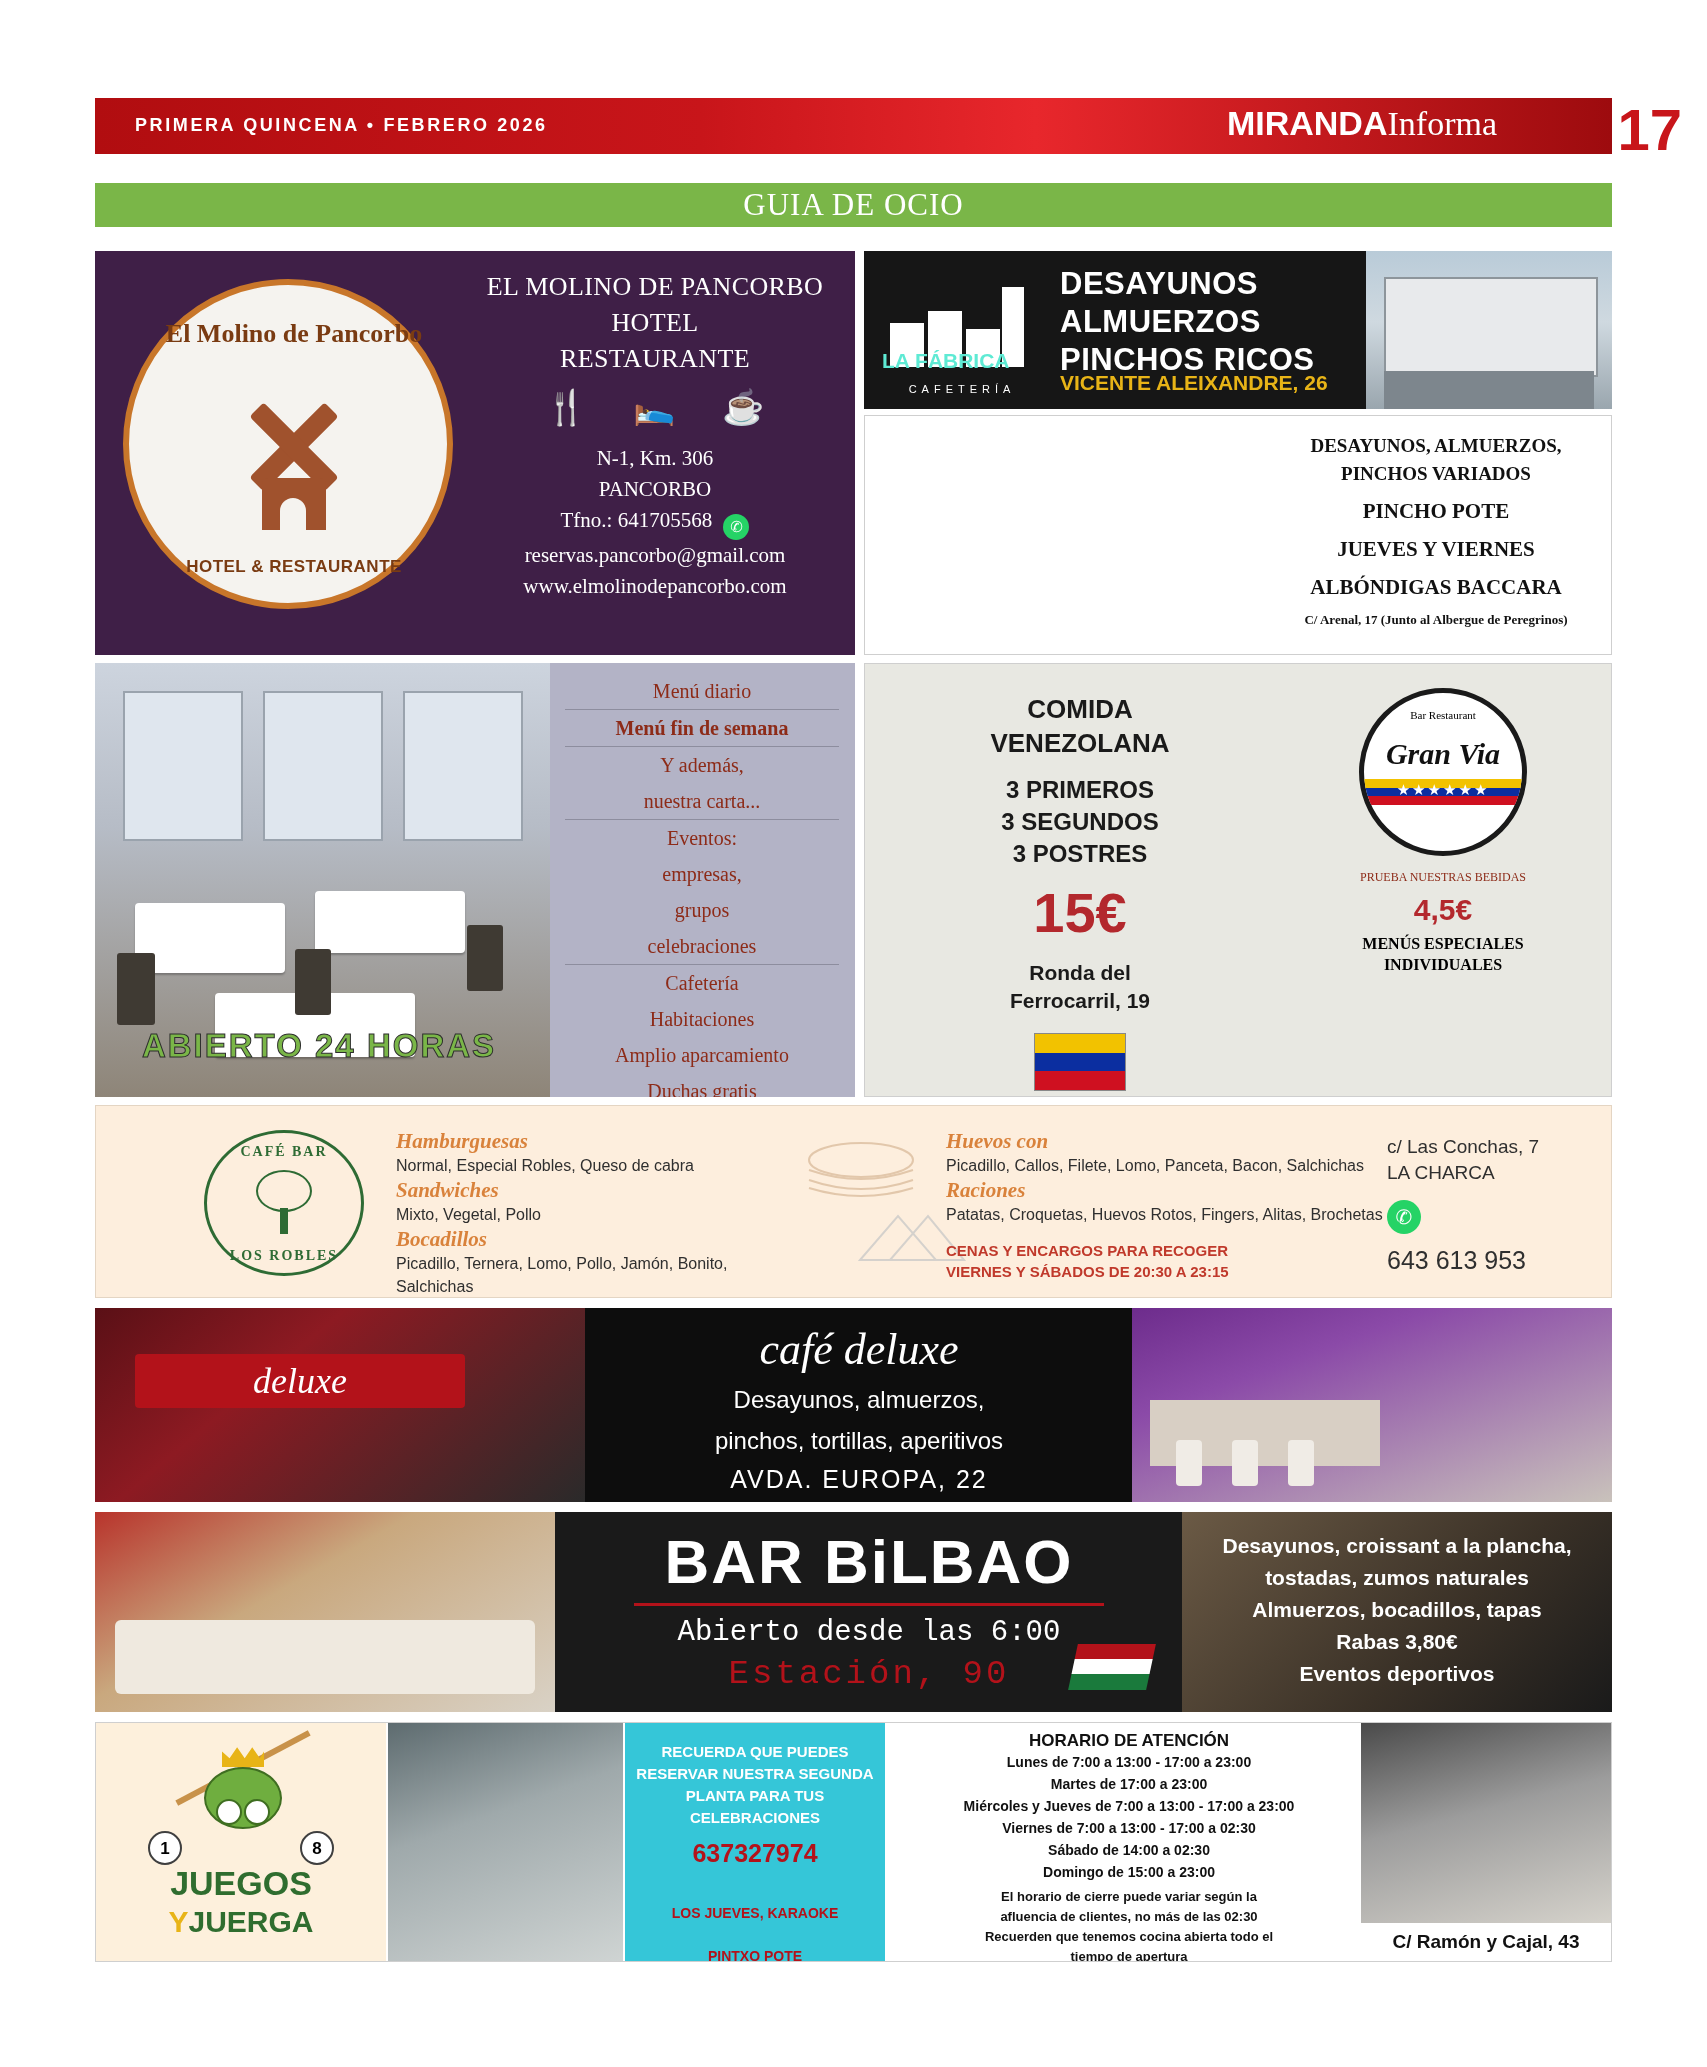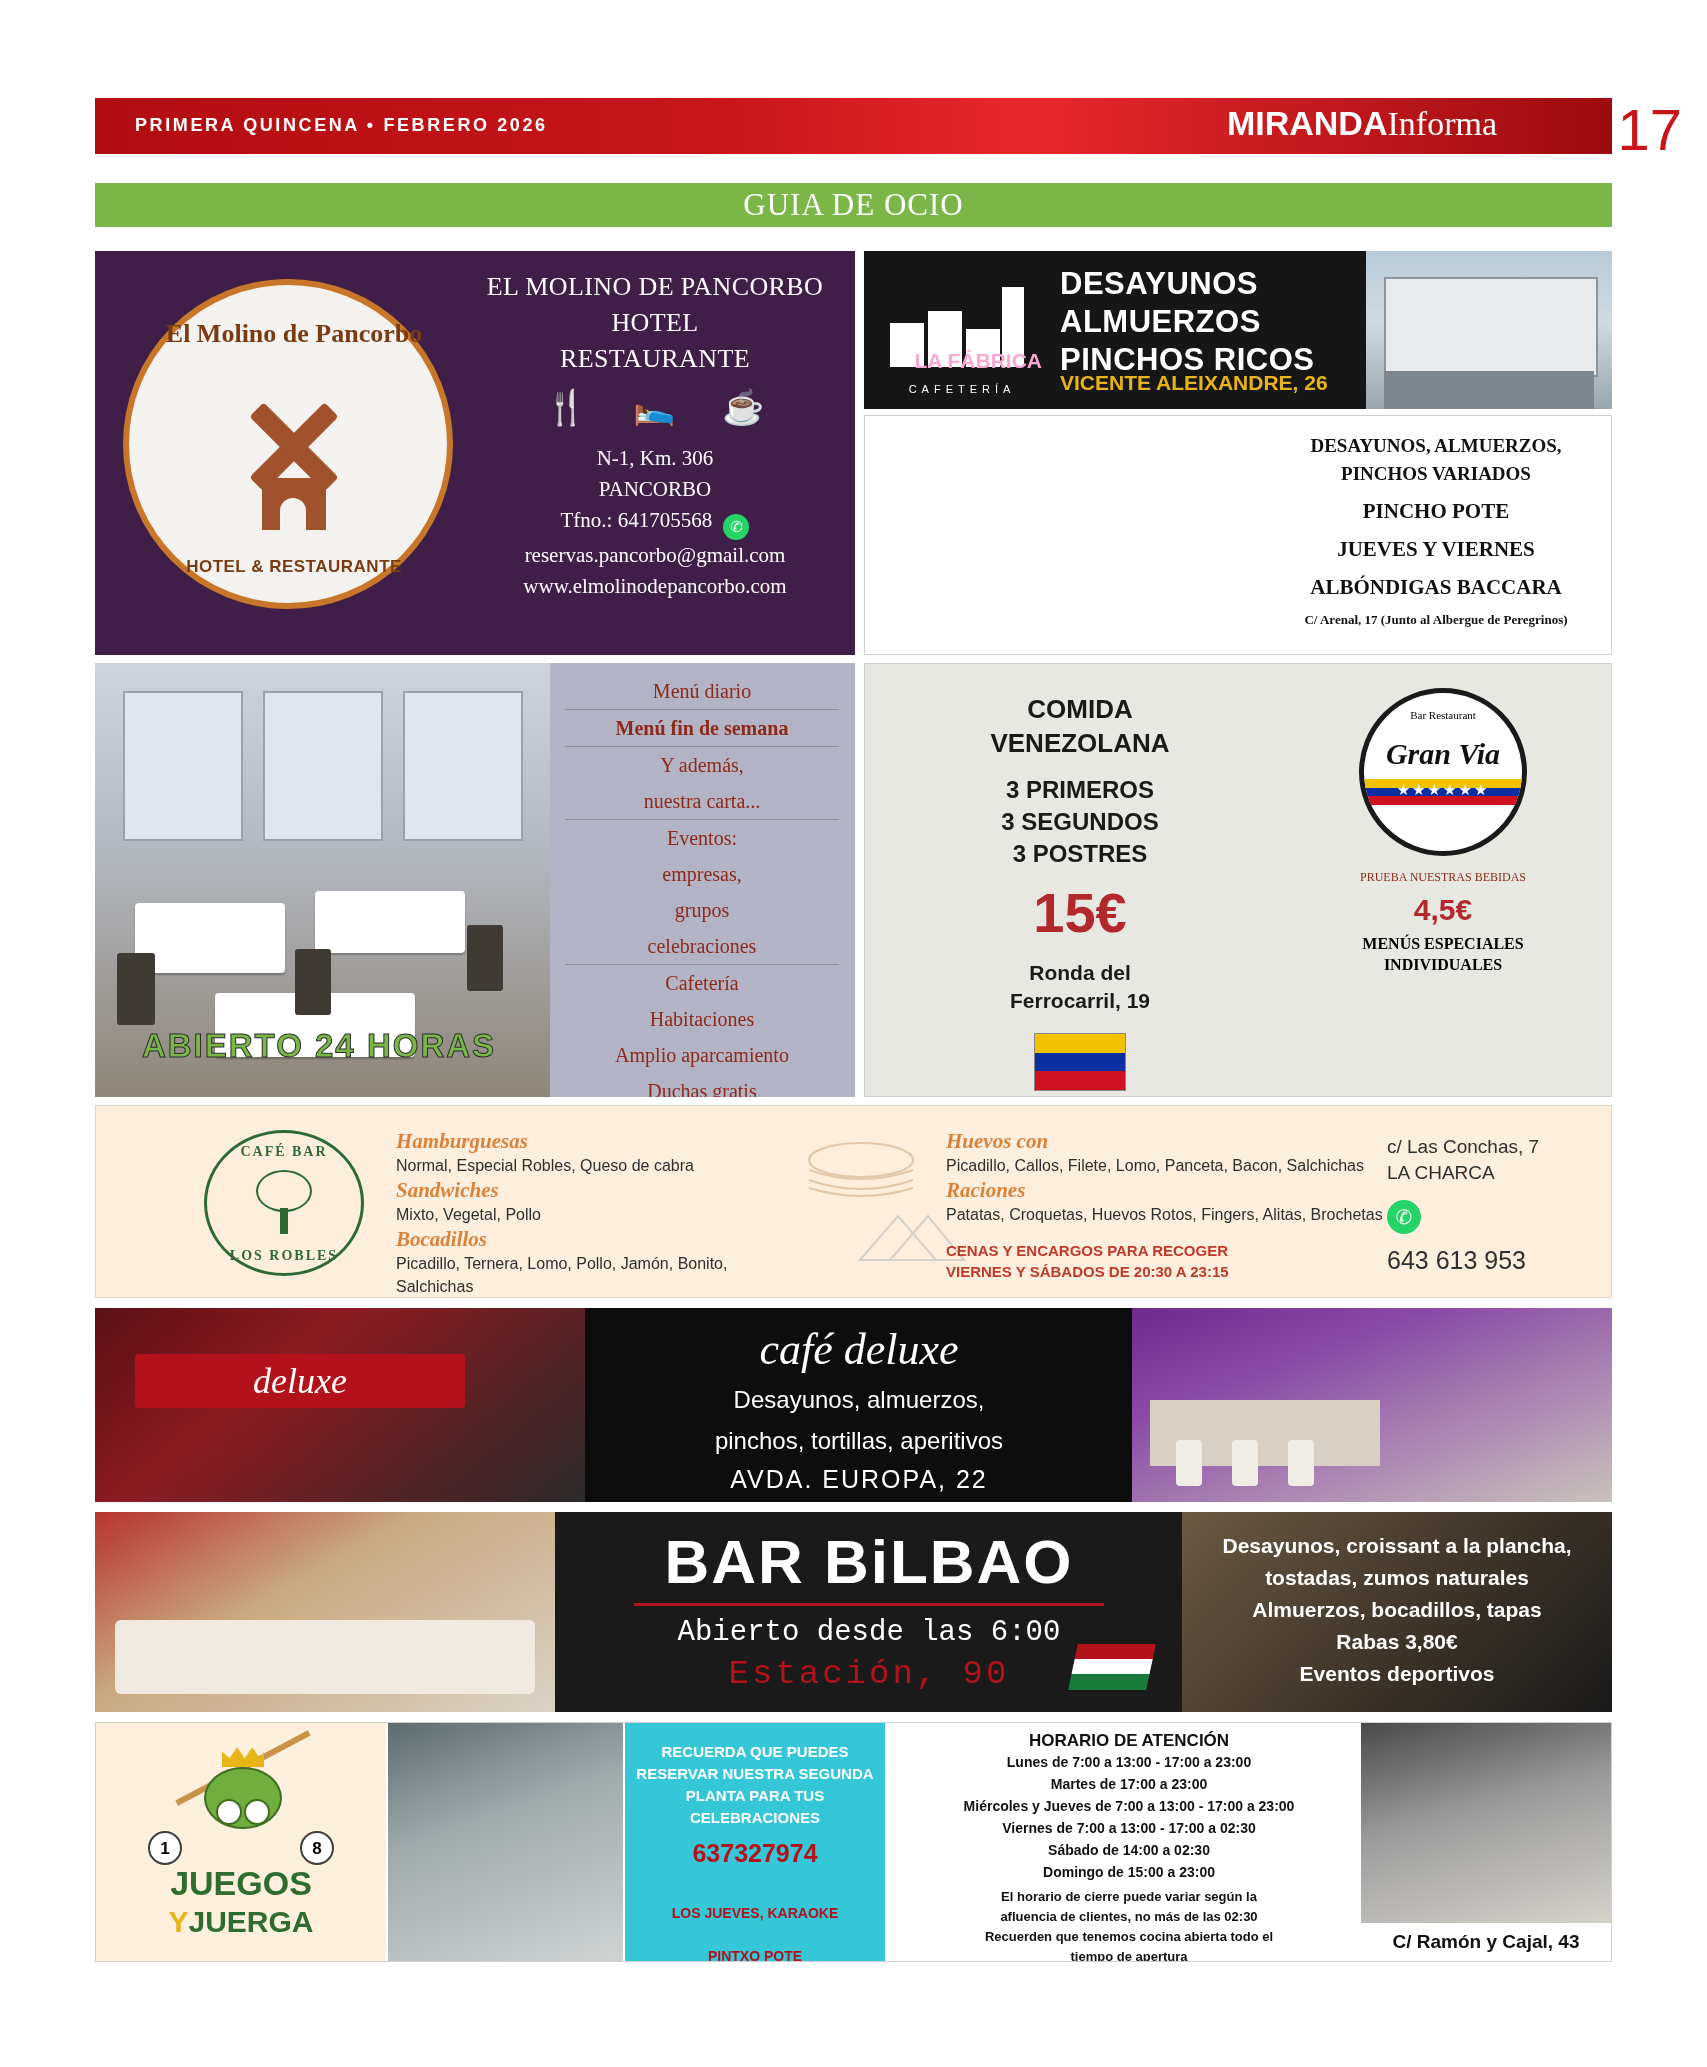--- a/index.html
+++ b/index.html
@@ -26,21 +26,21 @@
   .masthead-brand {
     position:absolute; right:115px; top:6px;
     font-size:34px; letter-spacing:0px; color:#ffffff;
     font-family:"Liberation Sans", sans-serif; font-weight:bold;
   }
   .masthead-brand .informa {
     font-family:"Liberation Serif", serif; font-weight:normal;
   }
   .page-number {
     position:absolute; right:25px; top:96px;
-    font-size:58px; font-weight:normal; color:#c8151a;
+    font-size:58px; font-weight:bold; color:#c8151a;
     font-family:"Liberation Sans", sans-serif;
   }
 
   
   .section-bar {
     position:absolute; left:95px; top:183px; width:1517px; height:44px;
     background:#7ab648; color:#ffffff; text-align:center;
     font-family:"Liberation Serif", serif; font-size:31px; letter-spacing:1px;
     line-height:44px;
   }
@@ -91,22 +91,22 @@
   }
   .molino-icons .ic { color:#ffffff; }
   .molino-lines { margin-top:16px; font-family:"Liberation Serif", serif; font-size:21px; line-height:31px; }
 
   
   #ad-fabrica { left:864px; top:251px; width:748px; height:158px; background:#161616; }
   #fabrica-logo { position:absolute; left:8px; top:6px; width:180px; height:146px; }
   .fab-plant { position:absolute; left:18px; top:30px; width:146px; height:80px; }
   .fab-b { position:absolute; bottom:0; background:#ffffff; }
   .fab-label-main {
-    position:absolute; left:10px; bottom:30px; width:160px; text-align:right;
-    color:#f9a8d4; font-weight:bold; font-size:21px; font-family:"Liberation Sans", sans-serif;
+    position:absolute; left:10px; bottom:30px; width:160px; text-align:left;
+    color:#5eead4; font-weight:bold; font-size:21px; font-family:"Liberation Sans", sans-serif;
   }
   .fab-label-sub {
     position:absolute; left:10px; bottom:8px; width:160px; text-align:center;
     color:#ffffff; font-size:11px; letter-spacing:5px; font-family:"Liberation Sans", sans-serif;
   }
   .fabrica-text { position:absolute; left:196px; top:14px; width:300px; }
   .fabrica-text .l {
     color:#ffffff; font-weight:bold; font-size:31px; line-height:38px;
     font-family:"Liberation Sans", sans-serif; letter-spacing:0.5px;
   }

